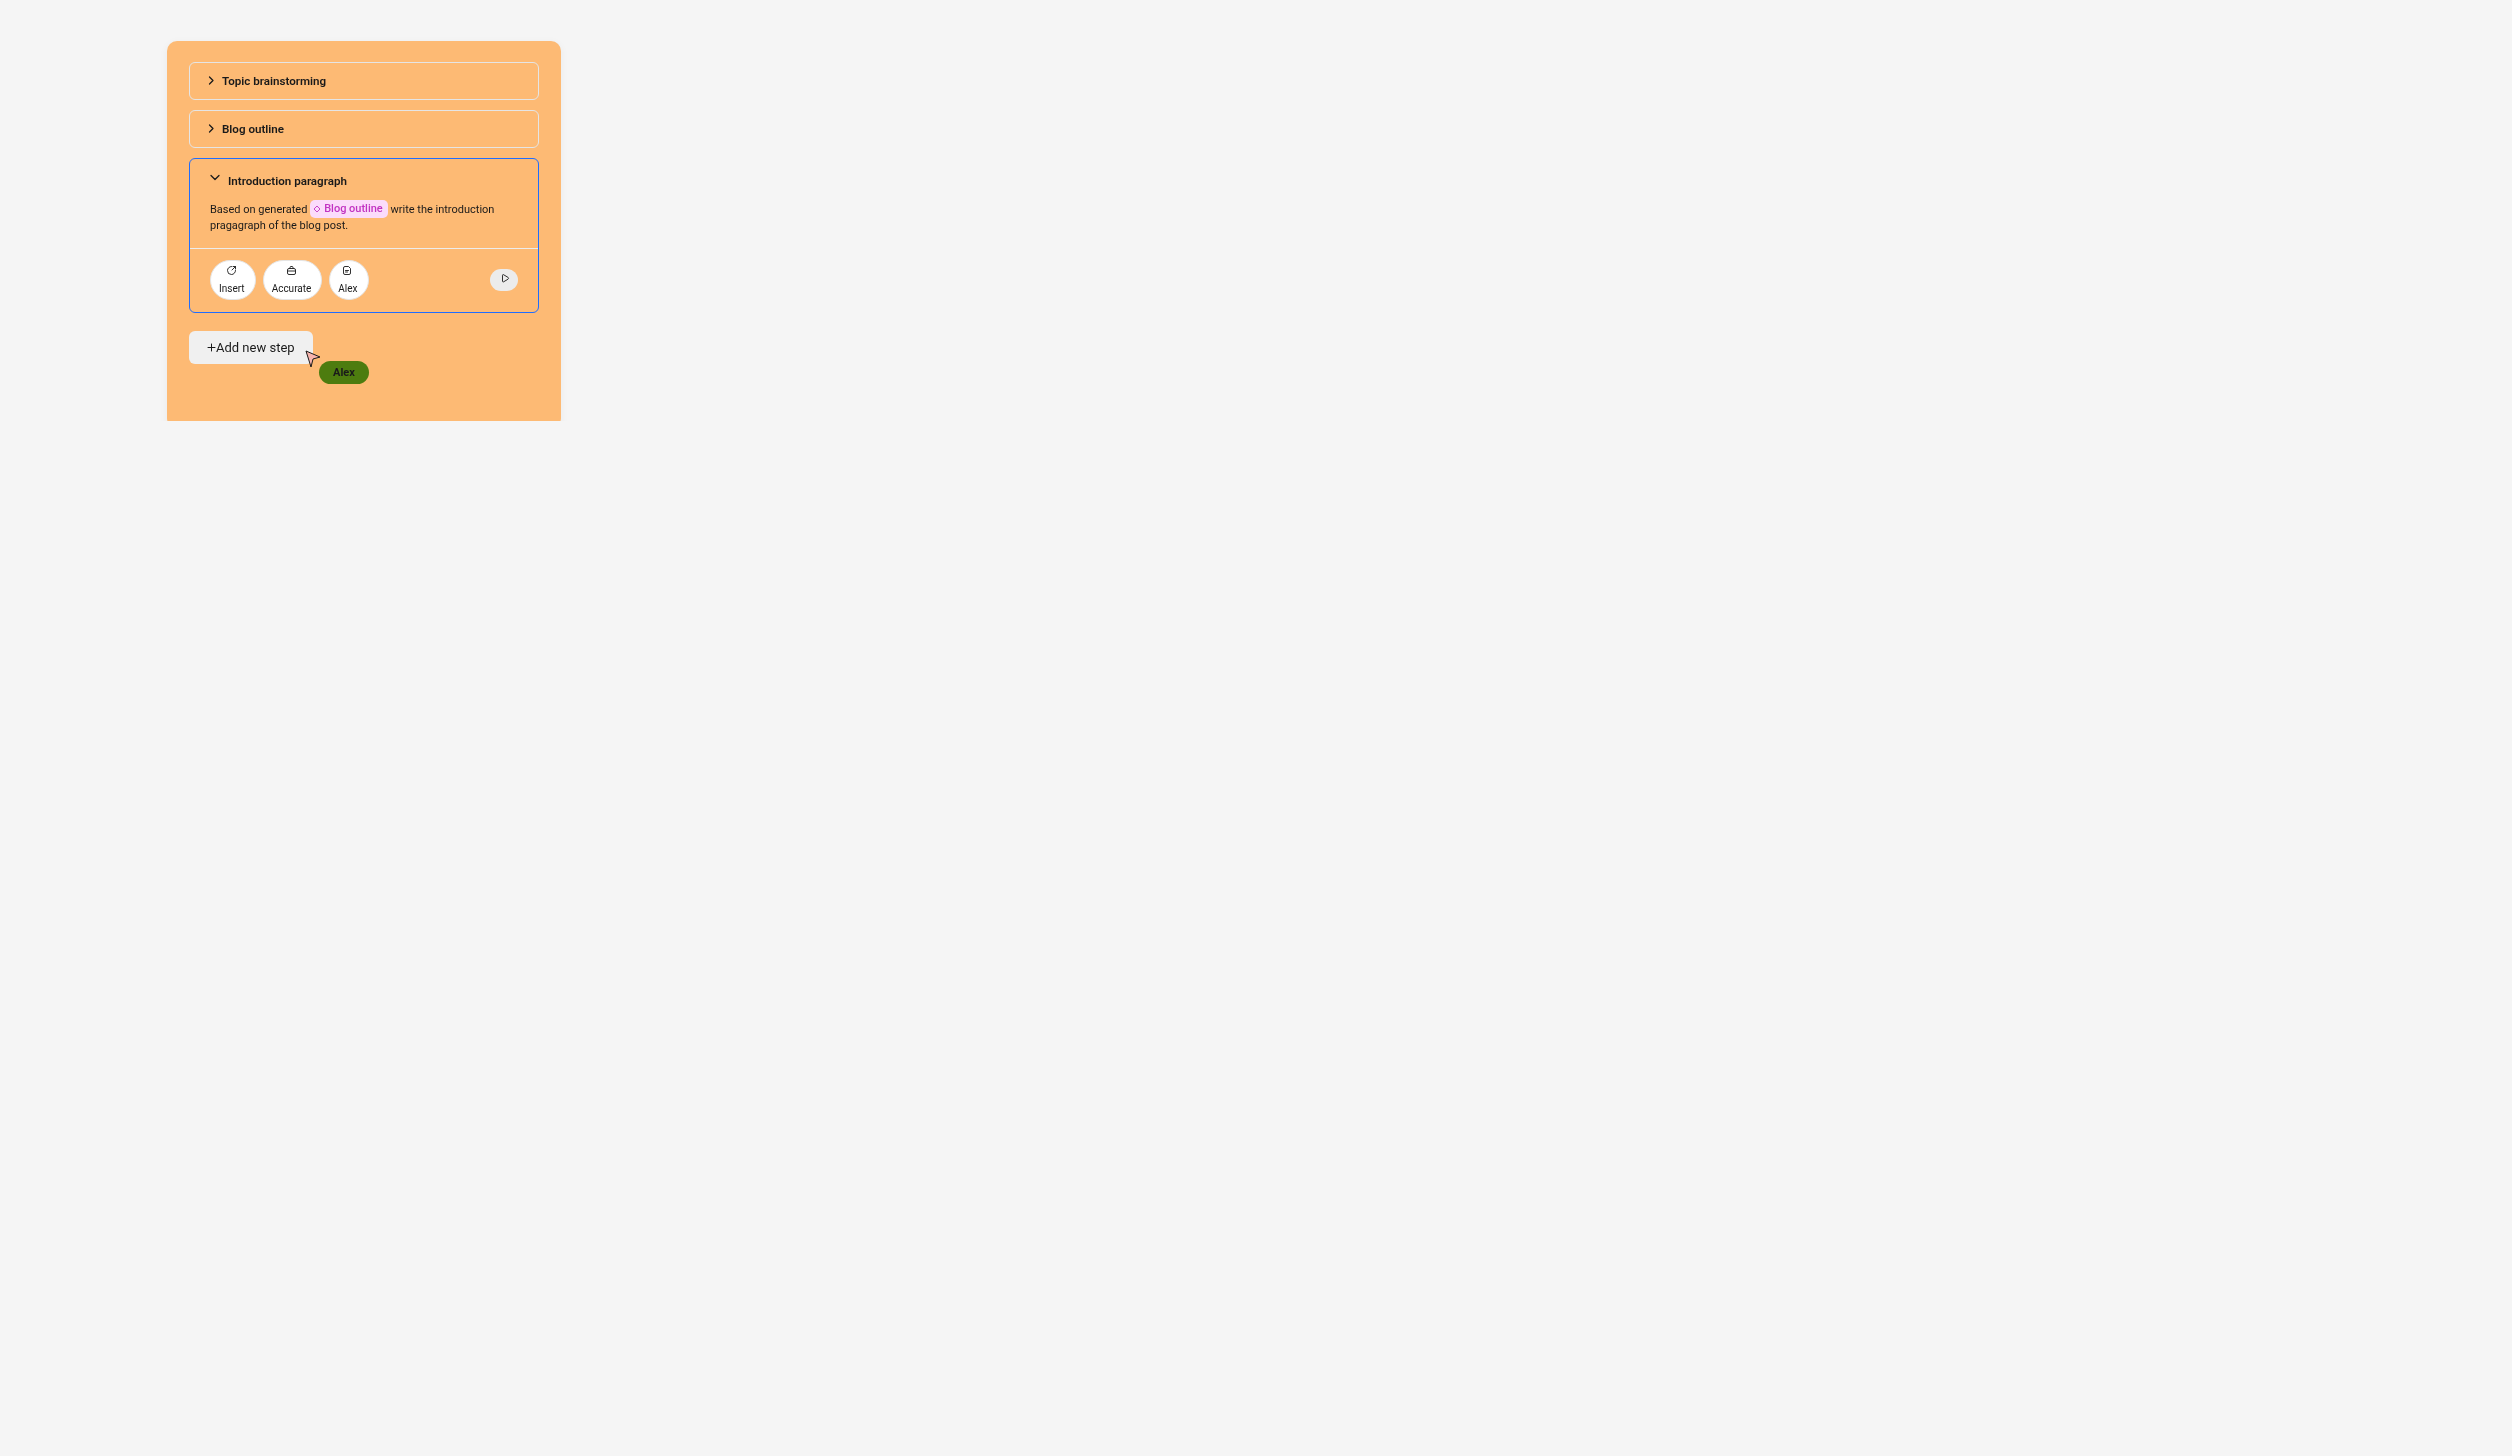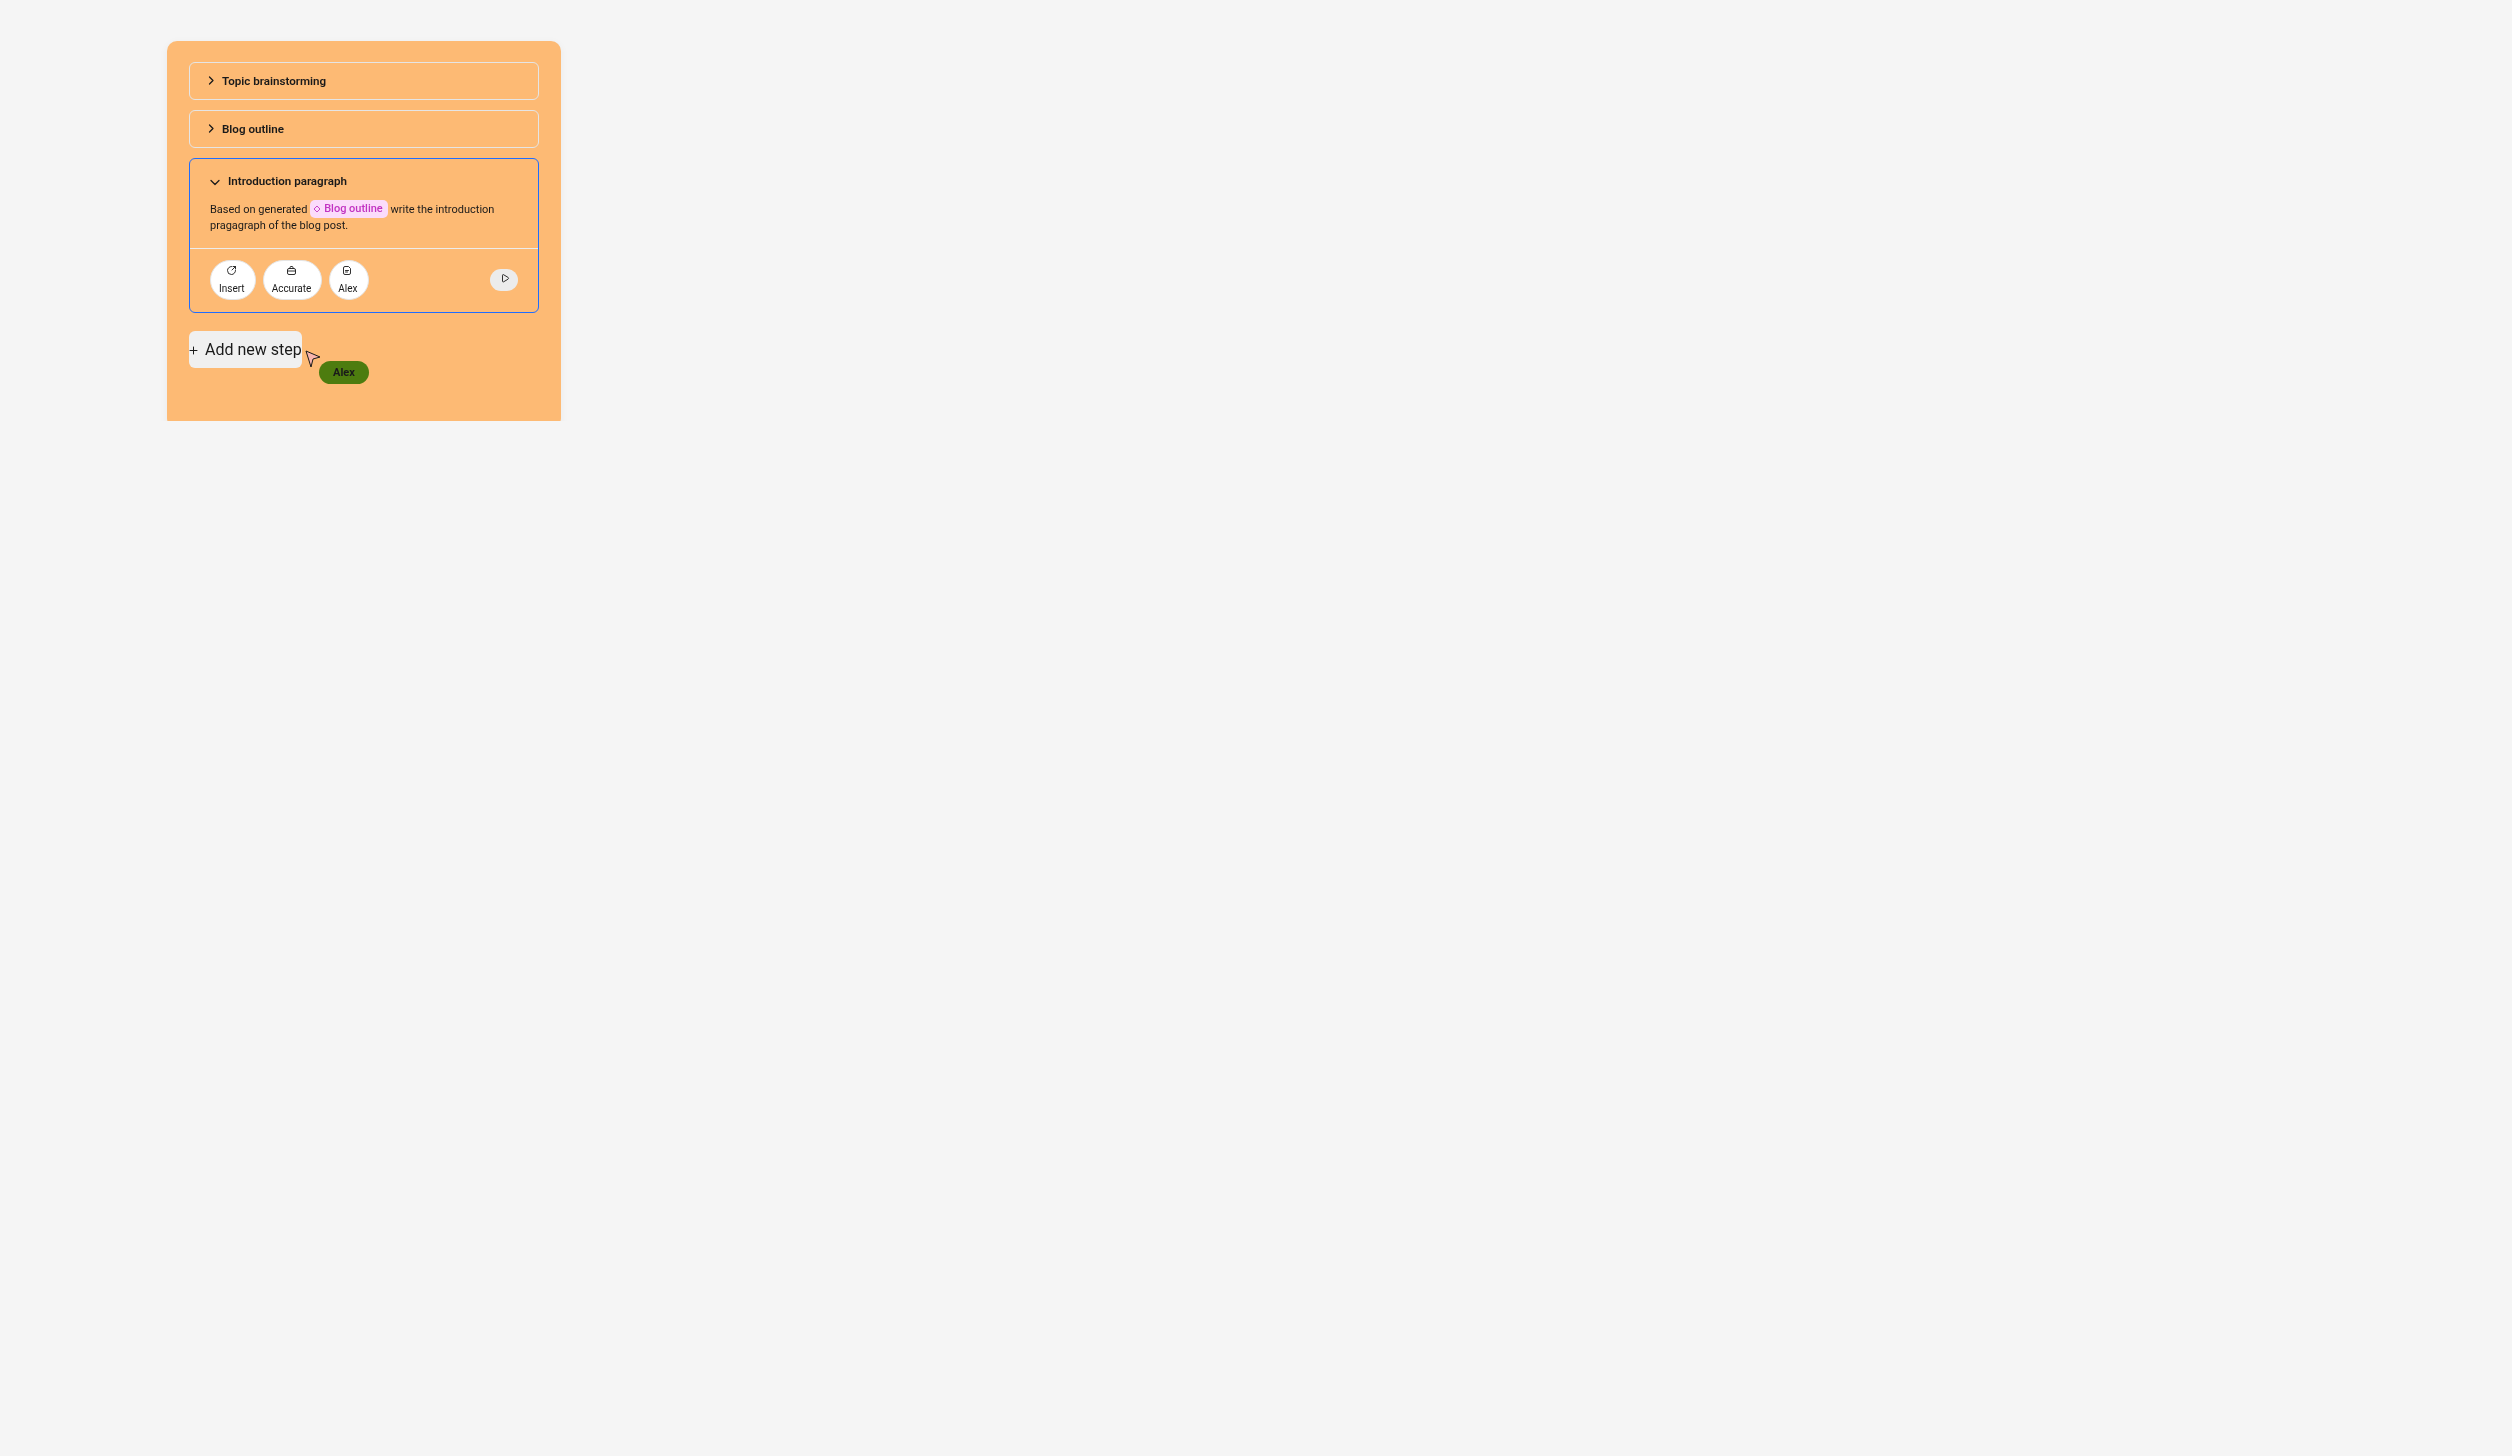--- a/index.html
+++ b/index.html
@@ -39,21 +39,21 @@
       color: #1a1a1a;
     }
     .step-expanded {
       border: 1px solid #1f6dff;
       border-radius: 6px;
       padding: 15px 0 12px 0;
       margin-bottom: 18px;
     }
     .step-exp-head {
       display: flex;
-      align-items: flex-end;
+      align-items: flex-start;
       gap: 8px;
       padding: 0 20px;
       margin-bottom: 12px;
       cursor: pointer;
     }
     .step-body {
       padding: 0 20px 13px 20px;
       font-size: 11px;
       line-height: 1.5;
       color: #1a1a1a;
@@ -98,25 +98,25 @@
       border-radius: 502px;
       background: #ececec;
       display: flex;
       align-items: center;
       justify-content: center;
       cursor: pointer;
     }
     .add-step {
       display: inline-flex;
       align-items: center;
-      gap: 7px;
+      gap: 0;
       background: #f0f0f0;
       border-radius: 6px;
-      padding: 9px 0;
-      font-size: 16px;
+      padding: 9px 18px;
+      font-size: 13px;
       color: #1a1a1a;
       cursor: pointer;
     }
     .cursor-badge {
       position: absolute;
       left: 304px;
       top: 349px;
       pointer-events: none;
     }
     .cursor-badge .name {

